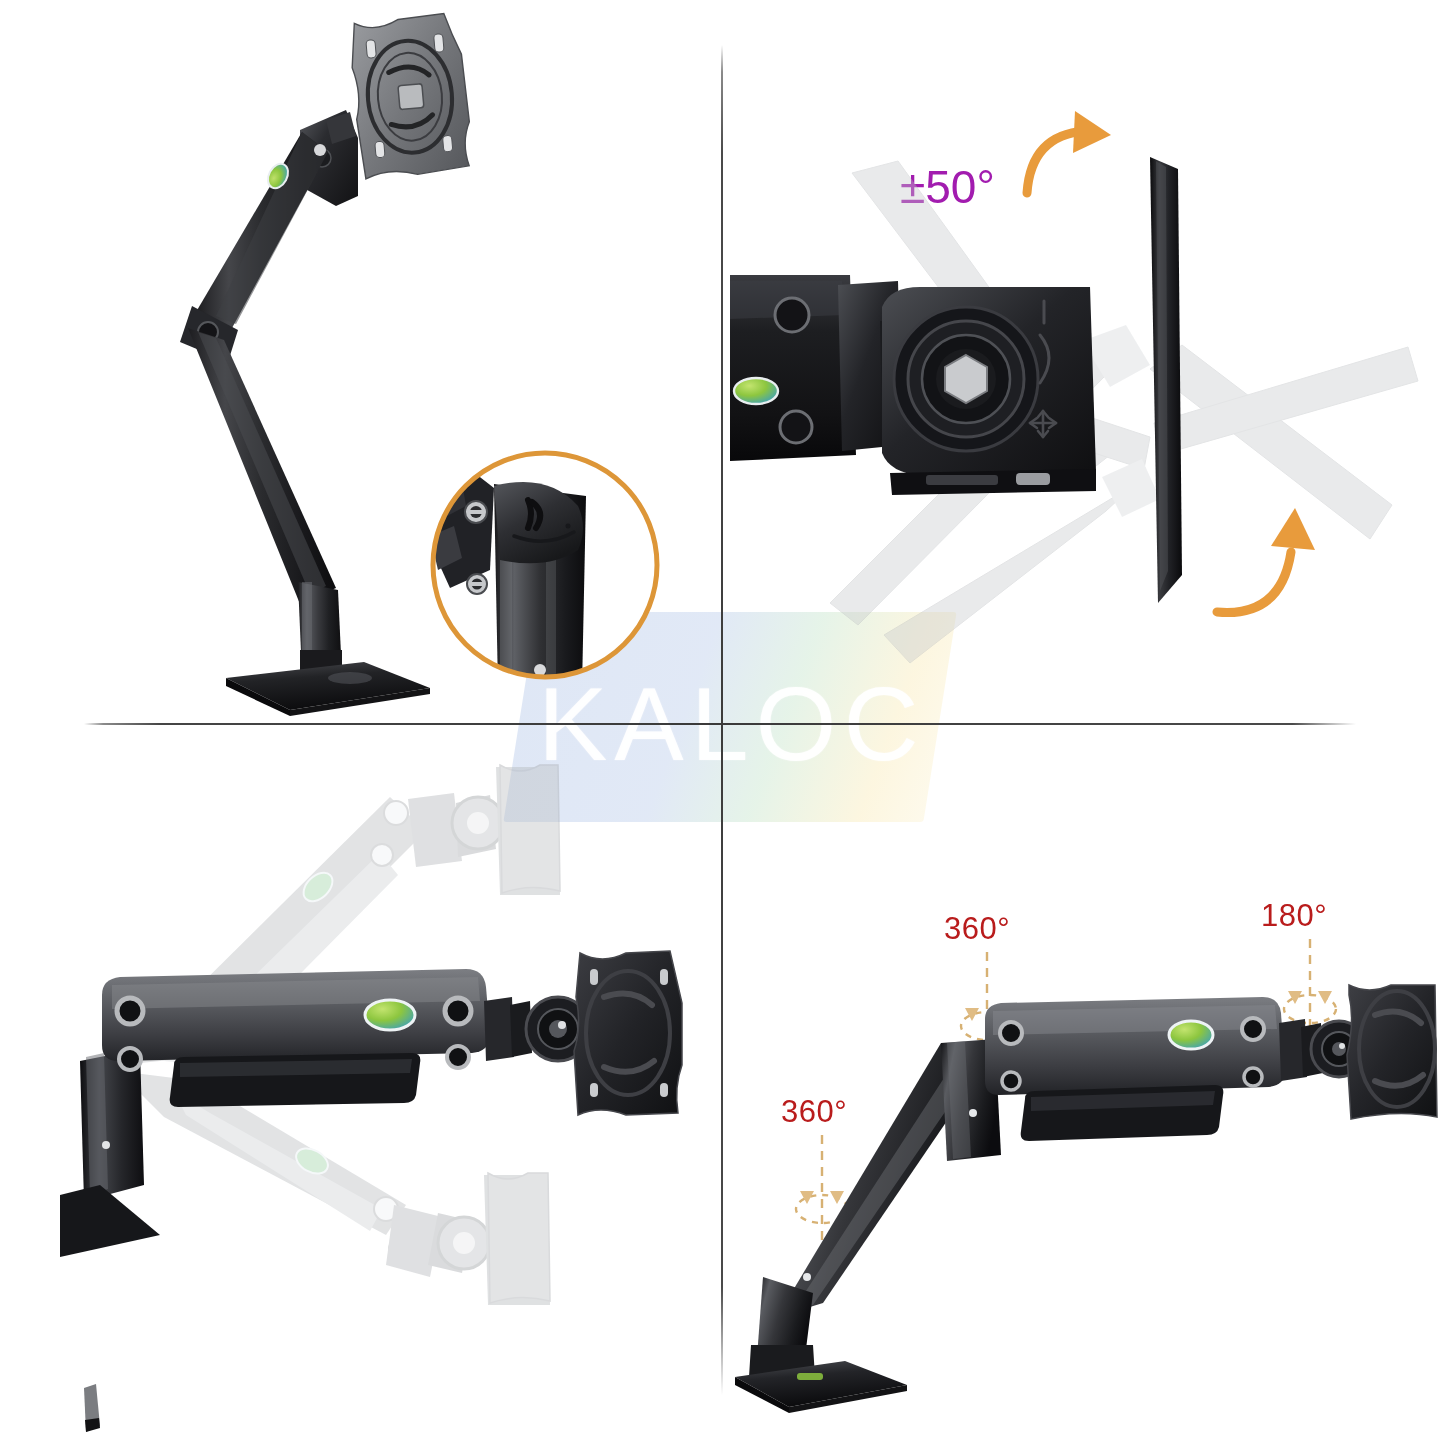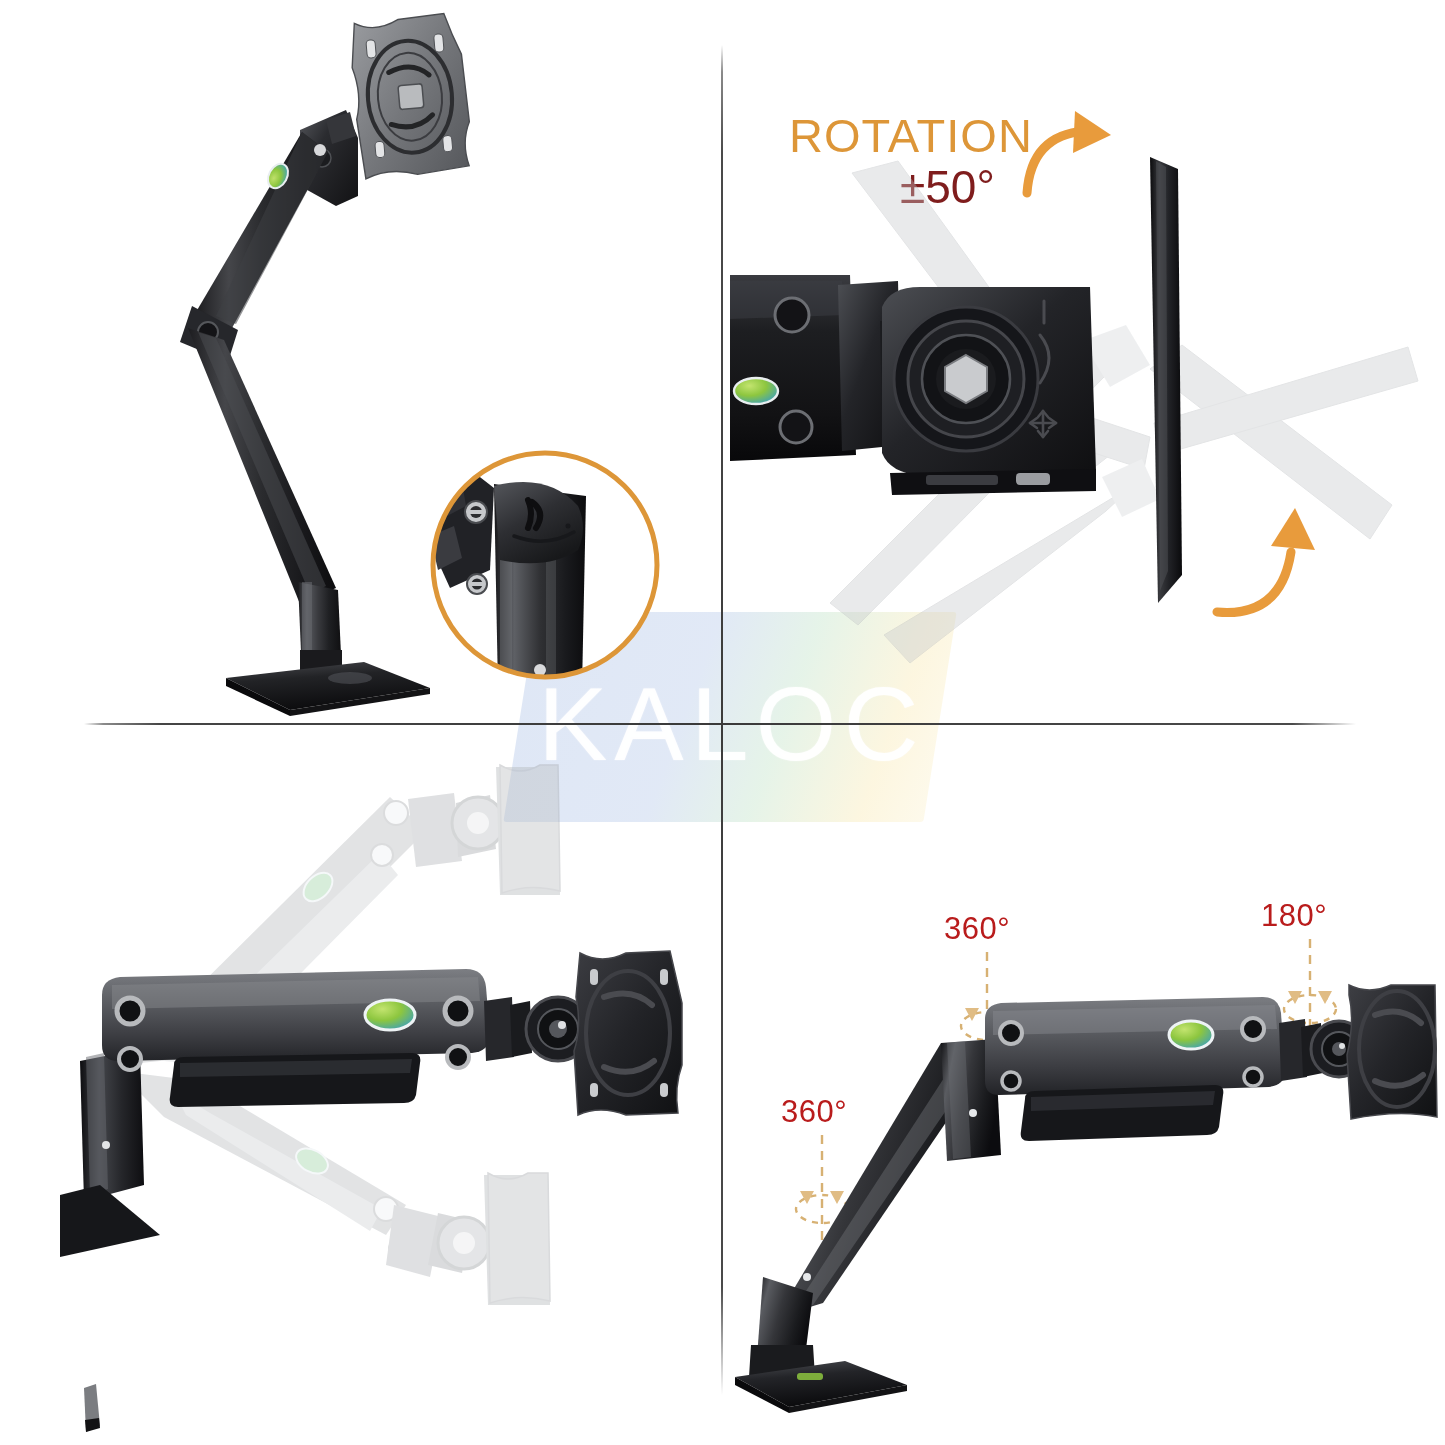--- a/index.html
+++ b/index.html
@@ -72,21 +72,21 @@
     left: 789px; top: 108px;
     color: #dd9638;
     font-size: 47px;
     font-weight: 400;
     letter-spacing: 1px;
     white-space: nowrap;
   }
   .rotation-deg {
     position: absolute;
     left: 900px; top: 160px;
-    color: #7f1d1d;
+    color: #a21caf;
     font-size: 46px;
     font-weight: 400;
     white-space: nowrap;
   }
   .deg-label {
     position: absolute;
     color: #b91c1c;
     font-size: 31px;
     font-weight: 400;
     letter-spacing: 0.5px;
@@ -247,21 +247,20 @@
           <circle cx="49" cy="136" r="10" fill="#c6c8cb" stroke="#4a4c50" stroke-width="2"></circle>
           <circle cx="49" cy="136" r="5.5" fill="#2b2c2f"></circle>
           <rect x="42" y="134" width="15" height="4" fill="#c6c8cb"></rect>
         </g>
         <circle cx="112" cy="222" r="6" fill="#d9dadc"></circle>
       </g>
       <circle cx="117" cy="117" r="112" fill="none" stroke="#dd9638" stroke-width="5"></circle>
     </svg>
   </div>
 
-  <div class="rotation-label">ROTATION</div>
   <div class="rotation-deg">±50°</div>
 
   <div class="art" style="left:1015px; top:105px; width:120px; height:100px;">
     <svg width="120" height="100" viewBox="0 0 120 100">
       <path d="M12,88 Q16,30 70,26" fill="none" stroke="#e89b3c" stroke-width="9" stroke-linecap="round"></path>
       <path d="M60,6 L96,30 L58,48 Z" fill="#e89b3c"></path>
     </svg>
   </div>
 
   <div class="art" style="left:1195px; top:500px; width:130px; height:120px;">

